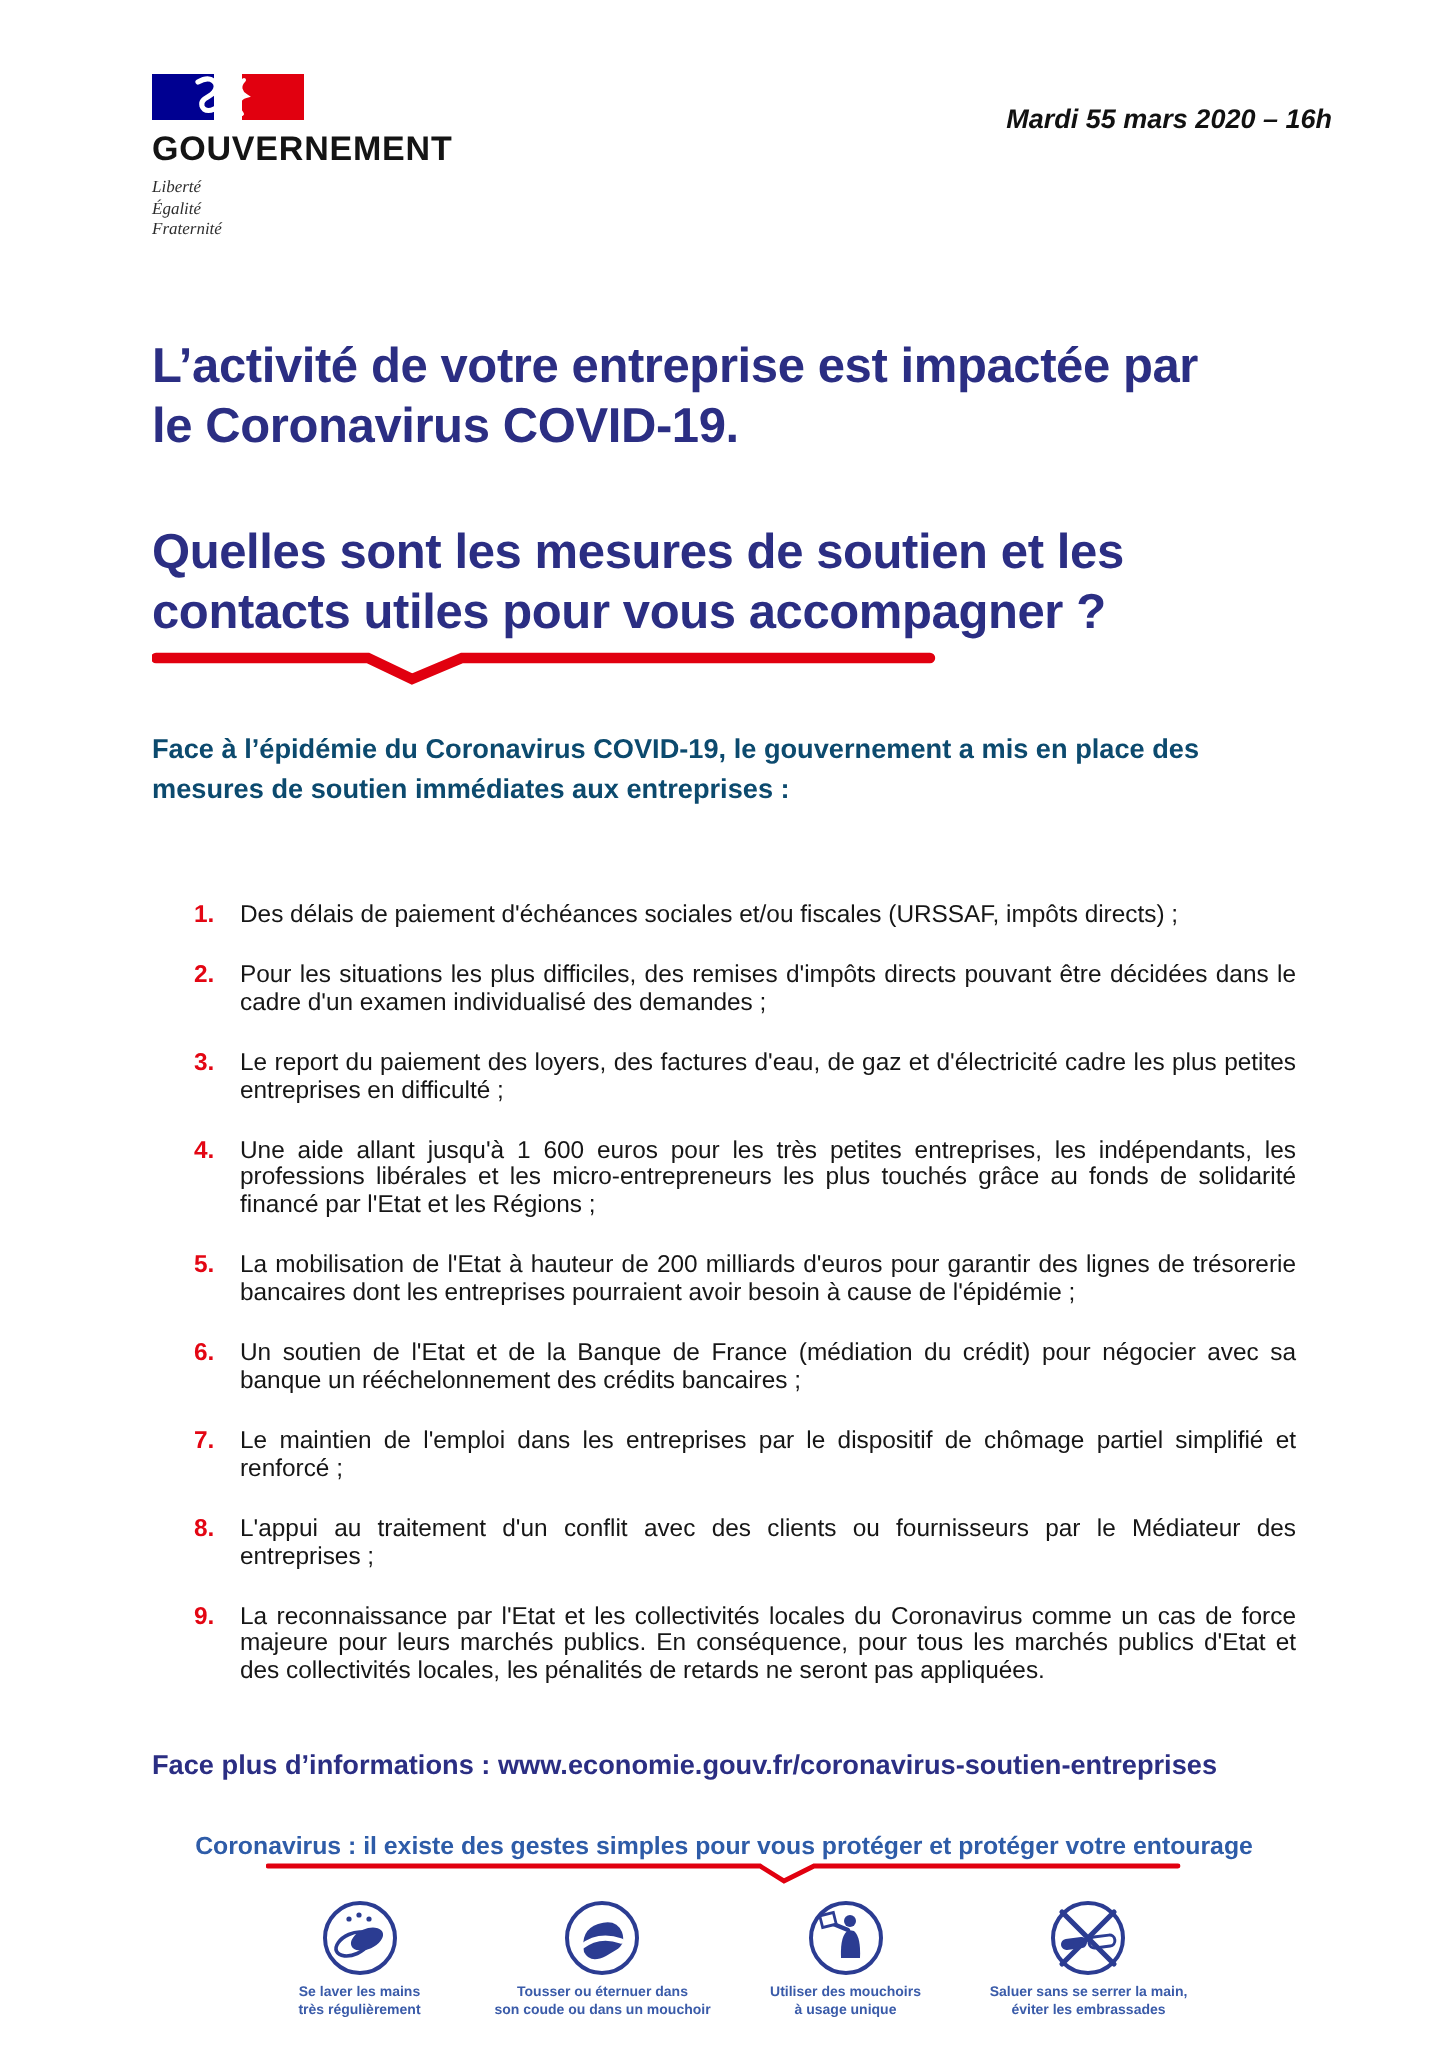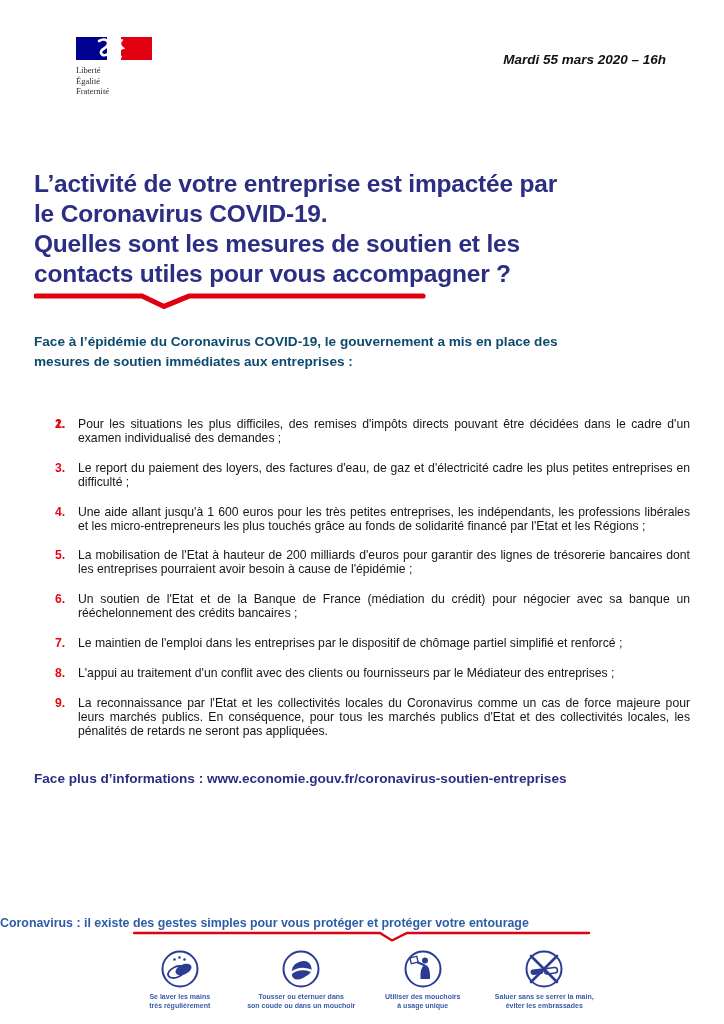--- a/index.html
+++ b/index.html
@@ -15,36 +15,36 @@
   
   .header{position:relative;padding:36px 57px 0 76px;height:86px;}
   .logo-block{width:160px;}
   .flag{display:block;}
   .logo-title{
     font-size:17px;font-weight:800;letter-spacing:.4px;color:#141414;
     margin-top:3px;
   }
   .motto{
     font-family:"Liberation Serif", serif;
-    font-size:8.5px;line-height:10.5px;color:#2e2e2e;
+    font-style:italic;font-size:8.5px;line-height:10.5px;color:#2e2e2e;
     margin-top:3px;white-space:pre-line;
   }
   .doc-date{
     position:absolute;top:52px;right:58px;
     font-style:italic;font-weight:bold;font-size:13.5px;color:#111;
   }
   
-  .main{padding:0 34px;}
+  .main{padding:0 76px;}
   .title-block{margin-top:47px;}
   .title-p{
     margin:0;color:#2b2e83;font-weight:bold;
     font-size:24.5px;line-height:30px;white-space:pre-line;
     letter-spacing:-0.2px;
   }
-  .title-p2{}
+  .title-p2{margin-top:33px;}
   .red-check{display:block;margin-top:3px;}
   .intro{
     margin:21px 0 0 0;color:#0c4a6e;font-weight:bold;
     font-size:13.6px;line-height:20px;white-space:pre-line;
   }
   .measures{
     list-style:none;margin:46px 0 0 0;padding:0 0 0 21px;
   }
   .measures li{
     position:relative;padding-left:23px;margin-bottom:16px;
@@ -58,21 +58,21 @@
   .info-line{
     margin:32px 0 0 0;
     color:#2b2e83;font-weight:bold;font-size:13.6px;
   }
   .info-link{
     color:#2b2e83;cursor:pointer;
   }
   
   .footer{position:absolute;left:0;bottom:14px;width:724px;}
   .footer-title{
-    text-align:left;color:#2e5ca8;font-weight:bold;font-size:12.4px;
+    text-align:center;color:#2e5ca8;font-weight:bold;font-size:12.4px;
   }
   .footer-check{display:block;margin:1px auto 0 auto;}
   .gestures{
     display:flex;justify-content:space-between;
     width:486px;margin:6px auto 0 auto;
   }
   .gesture{width:130px;text-align:center;}
   .gesture svg{display:block;margin:0 auto;}
   .g-label{
     margin-top:4px;color:#3a5ba9;font-weight:bold;
@@ -85,20 +85,21 @@
 <div class="page">
 
   <div class="header">
     <div class="logo-block">
       <svg class="flag" width="78" height="26" viewBox="0 0 78 26">
         <rect x="0" y="1" width="31" height="23" fill="#000091"></rect>
         <rect x="45" y="1" width="31" height="23" fill="#E1000F"></rect>
         <path d="M23 5 c7 -4 11 1 8 5 c-2 3 -7 3 -6 7 c1 3 5 3 8 0" fill="none" stroke="#ffffff" stroke-width="2.6" stroke-linecap="round"></path>
         <path d="M46 4 c-3 3 -2 6 1 8 c-4 1 -5 5 -2 9" fill="none" stroke="#ffffff" stroke-width="2" stroke-linecap="round"></path>
       </svg>
+      <div class="logo-title">GOUVERNEMENT</div>
       <div class="motto">Liberté
 Égalité
 Fraternité</div>
     </div>
     <div class="doc-date">Mardi 55 mars 2020 – 16h</div>
   </div>
 
   <div class="main">
 
     <div class="title-block">
@@ -110,20 +111,21 @@
         <path d="M2 4 H108 L130 14.5 L155 4 H389" fill="none" stroke="#E1000F" stroke-width="5.2" stroke-linecap="round" stroke-linejoin="miter"></path>
       </svg>
     </div>
 
     <p class="intro">Face à l’épidémie du Coronavirus COVID-19, le gouvernement a mis en place des
 mesures de soutien immédiates aux entreprises :</p>
 
     <ol class="measures">
       <li>
         <span class="m-num">1.</span>
+        <span>Des délais de paiement d'échéances sociales et/ou fiscales (URSSAF, impôts directs) ;</span>
       </li>
       <li>
         <span class="m-num">2.</span>
         <span>Pour les situations les plus difficiles, des remises d'impôts directs pouvant être décidées dans le cadre d'un examen individualisé des demandes ;</span>
       </li>
       <li>
         <span class="m-num">3.</span>
         <span>Le report du paiement des loyers, des factures d'eau, de gaz et d'électricité cadre les plus petites entreprises en difficulté ;</span>
       </li>
       <li>

